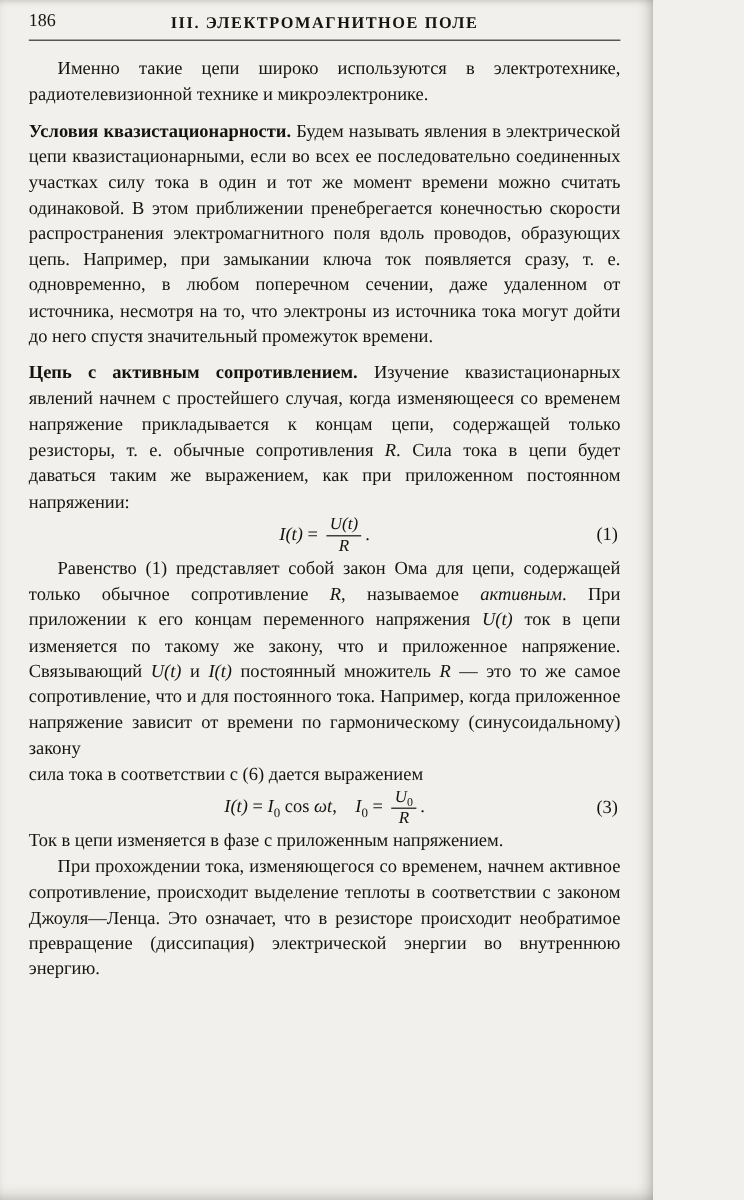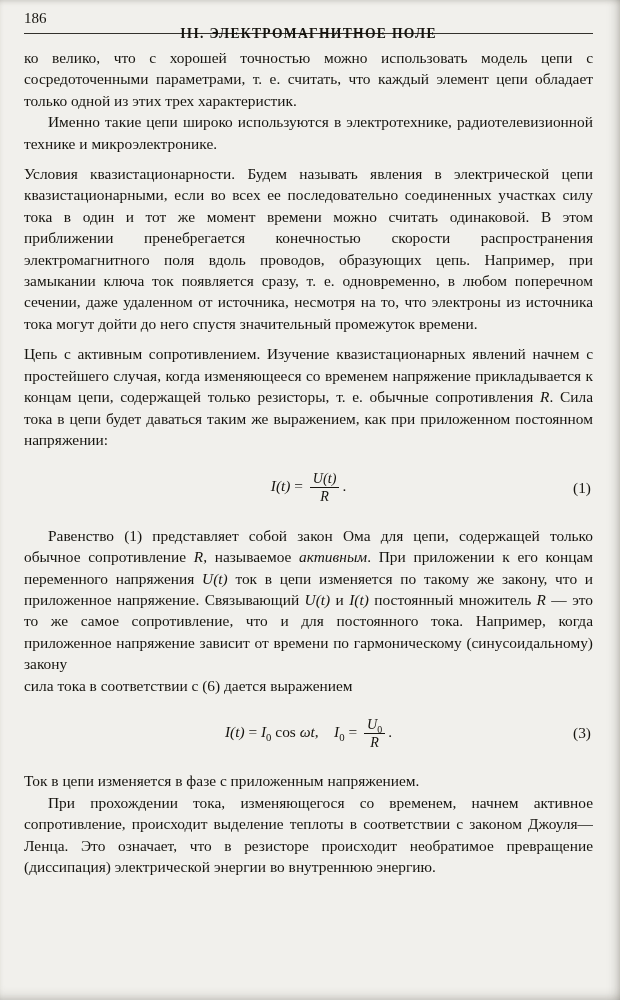--- a/index.html
+++ b/index.html
@@ -5,42 +5,42 @@
   * { margin:0; padding:0; box-sizing:border-box; }
   html, body { width:620px; }
   body {
     width:620px; height:1000px;
     background:#f1f0ec;
     color:#16140f;
     font-family:"Liberation Serif", "DejaVu Serif", serif;
     overflow:hidden;
   }
   .page {
-    width:620px; height:1000px;
+    width:544px; height:1000px;
     padding:10px 27px 0 24px;
     box-shadow: inset -9px 0 12px -8px rgba(60,55,45,.35),
                 inset 0 -9px 12px -8px rgba(60,55,45,.30),
                 inset 0 4px 6px -4px rgba(60,55,45,.25);
   }
   .page-header { position:relative; height:22px; }
   .page-number { position:absolute; left:0; top:0; font-size:15px; }
   .running-title {
-    position:absolute; left:0; right:0; top:16px;
+    position:absolute; left:0; right:0; top:1px;
     text-align:center; font-size:13.6px; font-weight:bold;
     letter-spacing:1.3px;
   }
   .header-rule { border-top:1.6px solid #33312c; margin-top:1px; margin-bottom:13px; }
   .page-body { font-size:15.4px; line-height:21.4px; }
   .para { text-align:justify; }
   .indent { text-indent:24px;font-family:Liberation Serif, serif; }
   .section { margin-top:9px; }
-  .b { font-weight:normal; }
+  .b { font-weight:bold; }
   .i { font-style:italic; }
   sub { font-size:0.7em; line-height:0; }
-  .equation { position:relative; text-align:center; margin:20px 0; }
+  .equation { position:relative; text-align:center; margin:0 0; }
   .eq-body { display:inline-block; }
   .eq-number { position:absolute; right:2px; top:50%; transform:translateY(-50%); }
   .frac {
     display:inline-flex; flex-direction:column; align-items:center;
     vertical-align:middle; margin:0 3px; font-size:0.92em; line-height:1.18;
     text-align:center;
   }
   .fnum { border-bottom:1.2px solid #16140f; padding:0 3px; }
   .fden { padding:0 3px; }
 </style>
@@ -50,21 +50,20 @@
 <div class="page">
 
   <header class="page-header">
     <span class="page-number">186</span>
     <span class="running-title">III. ЭЛЕКТРОМАГНИТНОЕ ПОЛЕ</span>
   </header>
   <div class="header-rule"></div>
 
   <main class="page-body">
 
-    <p class="para"><span>ко велико, что с хорошей точностью можно использовать модель цепи с сосредоточенными параметрами, т. е. считать, что каждый элемент цепи обладает только одной из этих трех характеристик.</span></p>
 
     <p class="para indent"><span>Именно такие цепи широко используются в электротехнике, радиотелевизионной технике и микроэлектронике.</span></p>
 
     <p class="para section"><span class="b">Условия квазистационарности. </span><span>Будем называть явления в электрической цепи квазистационарными, если во всех ее последовательно соединенных участках силу тока в один и тот же момент времени можно считать одинаковой. В этом приближении пренебрегается конечностью скорости распространения электромагнитного поля вдоль проводов, образующих цепь. Например, при замыкании ключа ток появляется сразу, т. е. одновременно, в любом поперечном сечении, даже удаленном от источника, несмотря на то, что электроны из источника тока могут дойти до него спустя значительный промежуток времени.</span></p>
 
     <p class="para section"><span class="b">Цепь с активным сопротивлением. </span><span>Изучение квазистационарных явлений начнем с простейшего случая, когда изменяющееся со временем напряжение прикладывается к концам цепи, содержащей только резисторы, т. е. обычные сопротивления </span><span class="i">R</span><span>. Сила тока в цепи будет даваться таким же выражением, как при приложенном постоянном напряжении:</span></p>
 
     <div class="equation">
       <span class="eq-body"><span class="i">I(t)</span><span> = </span><span class="frac">
             <span class="fnum"><span class="i">U(t)</span></span>

